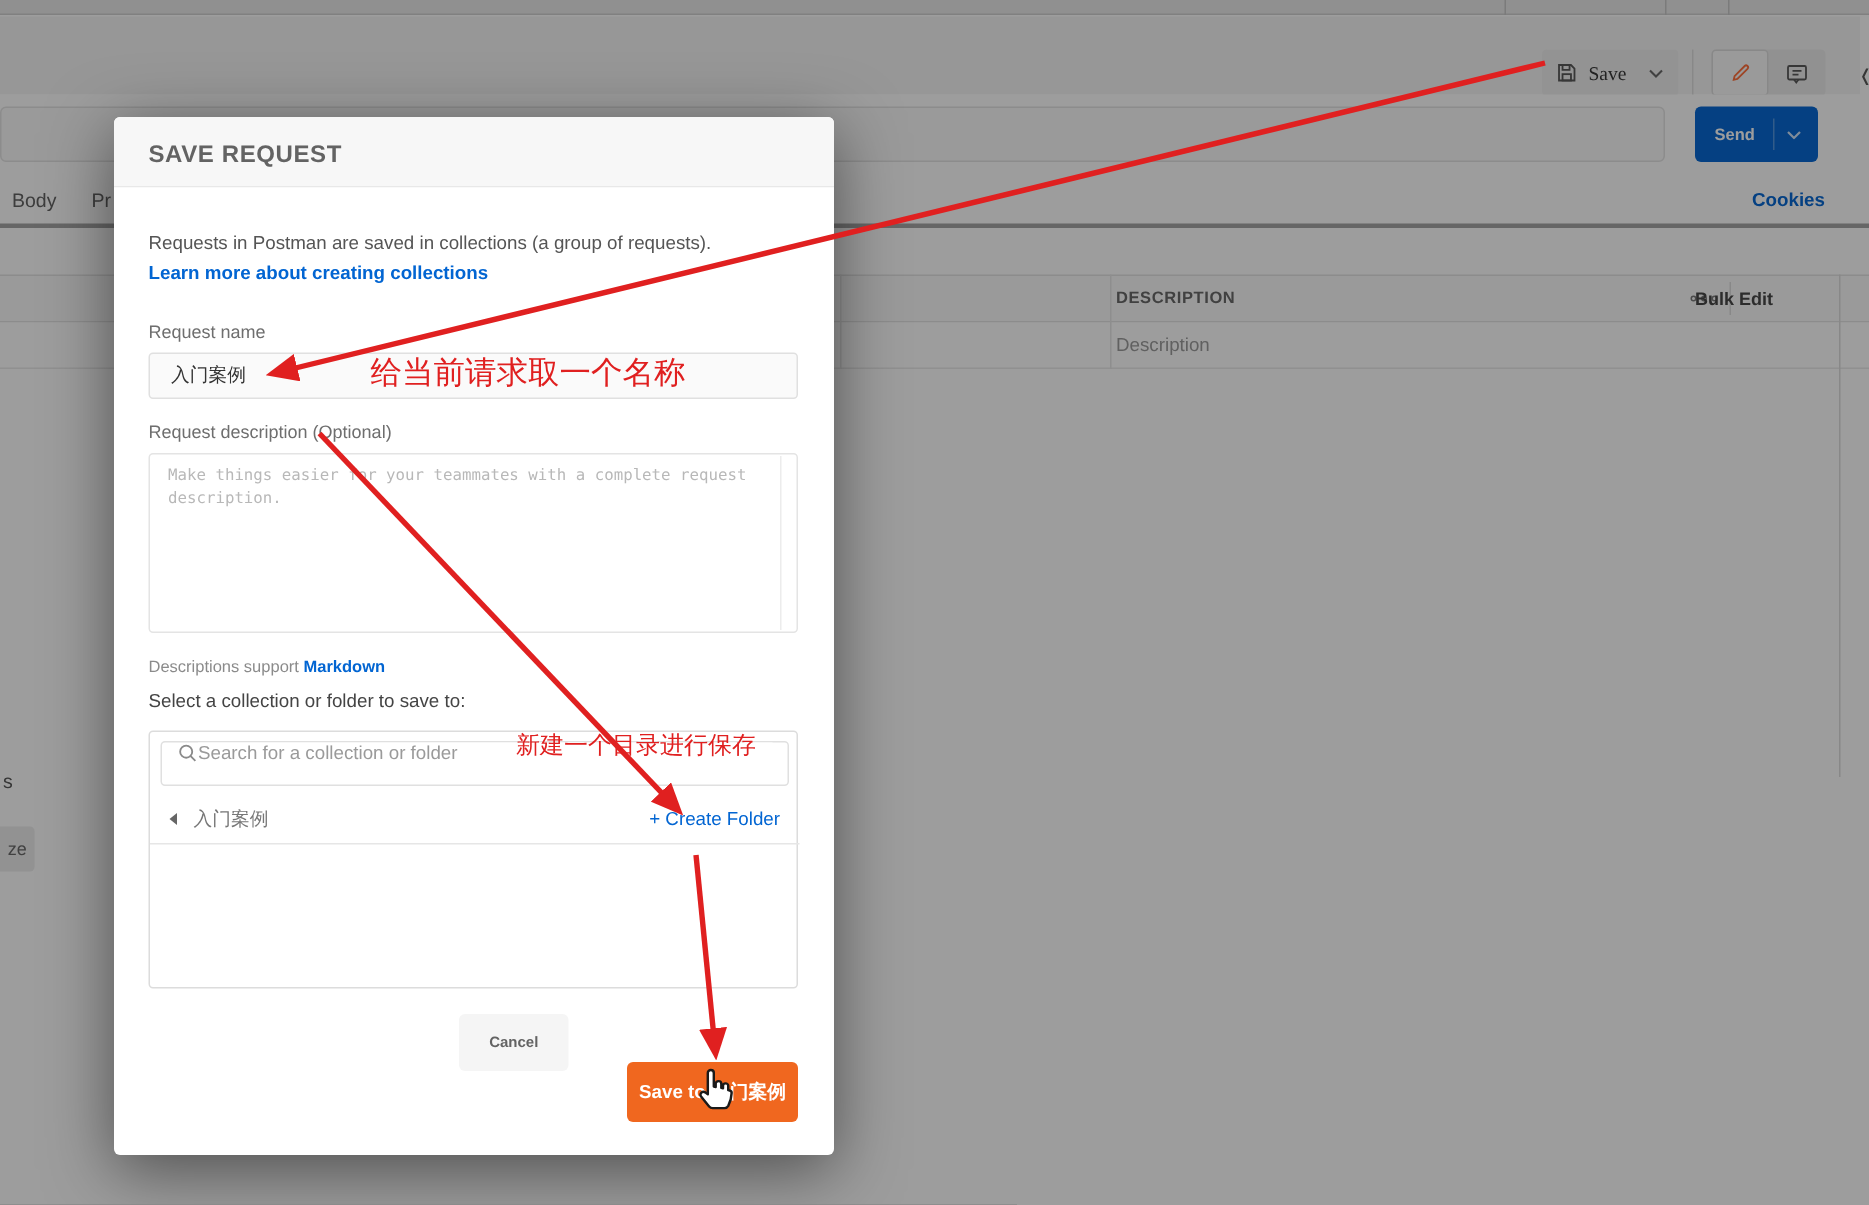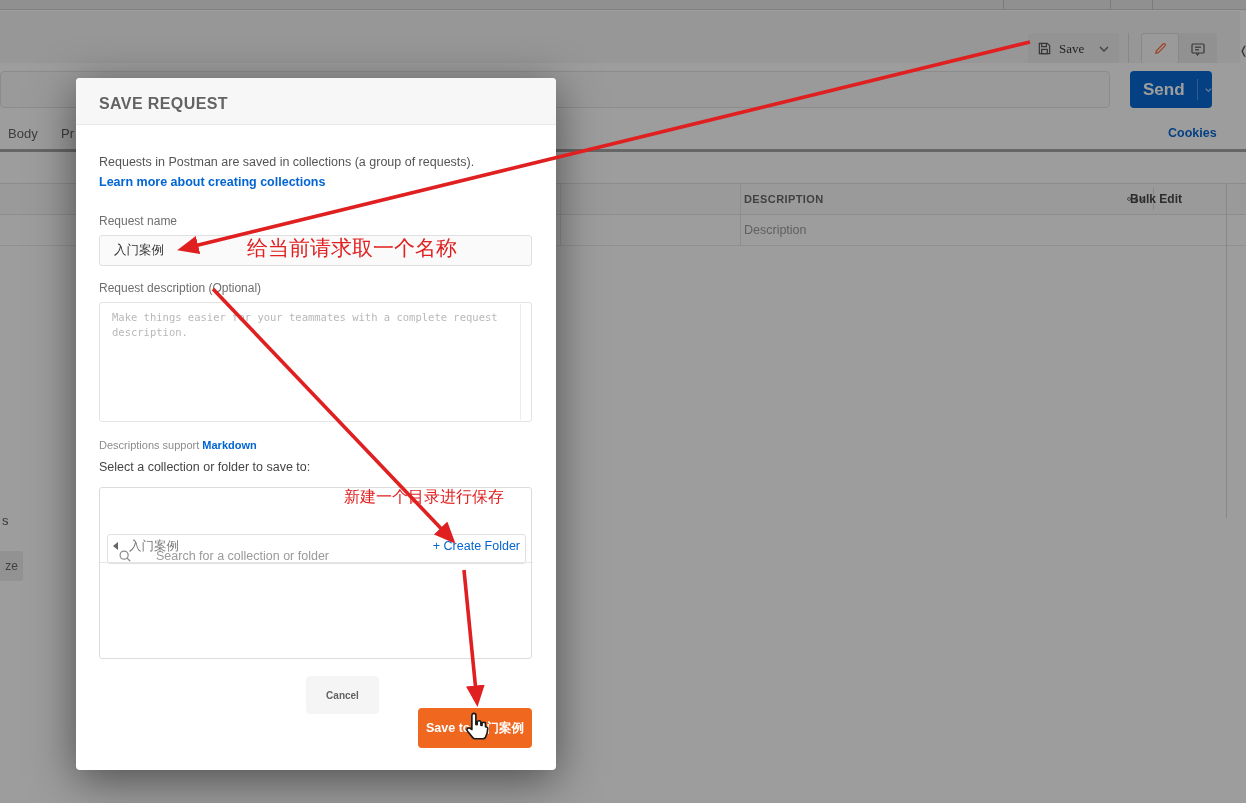--- a/index.html
+++ b/index.html
@@ -21,21 +21,21 @@
   .tb-sep { left:1128px; top:22px; width:1px; height:31px; background:#dddddd; }
   .edit-seg { left:1141px; top:22px; width:76px; height:31px; background:#ececec; border-radius:3px; display:flex; }
   .seg-btn { width:38px; height:31px; display:flex; align-items:center; justify-content:center; }
   .seg-btn.sel { background:#fbfbfb; border:1px solid #ddd; border-radius:3px; }
   .edge-mark { left:1239px; top:33px; font-size:11px; color:#555; }
 
   .url-row { left:0; top:63px; width:1246px; height:52px; background:#ffffff; }
   .url-input { left:0; top:8px; width:1110px; height:37px; background:#fafafa; border:1px solid #e3e3e3; border-radius:4px; }
   .send-btn { left:1130px; top:8px; width:82px; height:37px; background:#0265d2; border-radius:4px;
     display:flex; align-items:center; }
-  .send-label { color:#fff; font-weight:bold; font-size:17px; padding-left:13px; }
+  .send-label { color:#fff; font-weight:bold; font-size:11px; padding-left:13px; }
   .send-sep { width:1px; height:21px; background:rgba(255,255,255,.3); margin-left:12px; }
   .send-chev { margin-left:8px; }
 
   .tabs-row { left:0; top:115px; width:1246px; height:37px; background:#fff; border-bottom:3px solid #a3a3a3; }
   .req-tab { top:11px; font-size:13px; color:#606060; }
   .cookies-link { left:1168px; top:11px; font-size:12.5px; font-weight:bold; color:#0265d2; }
 
   .tbl-head { left:0; top:183px; width:1246px; height:32px; background:#fafafa;
     border-top:1px solid #e3e3e3; border-bottom:1px solid #e3e3e3; }
   .tbl-row { left:0; top:215px; width:1246px; height:31px; background:#fff; border-bottom:1px solid #e9e9e9; }
@@ -71,21 +71,21 @@
   .desc-area { left:23px; top:224px; width:433px; height:120px; background:#fff; border:1px solid #e4e4e4;
     border-radius:3px; padding:7px 12px; resize:none; outline:none;
     font-family:"DejaVu Sans Mono", monospace; font-size:10.5px; line-height:15px; color:#555; }
   .desc-area::placeholder { color:#b8b8b8; }
   .area-scroll { left:444px; top:226px; width:1px; height:116px; background:#ececec; }
   .md-note { left:23px; top:361px; font-size:11px; color:#8b8b8b; }
   .md-link { font-weight:bold; color:#0265d2; }
   .sel-label { left:23px; top:382px; font-size:12.5px; color:#444; }
   .coll-box { left:23px; top:409px; width:433px; height:172px; border:1px solid #dcdcdc; border-radius:3px; background:#fff; }
   .search-wrap { left:7px; top:6px; width:419px; height:30px; border:1px solid #e0e0e0; border-radius:3px;
-    display:flex; align-items:flex-end; padding:0 10px; gap:24px; background:#fff;margin-top:40px; }
+    display:flex; align-items:flex-start; padding:0 10px; gap:0; background:#fff; }
   .search-input { border:none; outline:none; flex:1; font-size:12.5px; color:#333; font-family:"Liberation Sans",sans-serif; }
   .search-input::placeholder { color:#9a9a9a; }
   .coll-row { left:0; top:42px; width:433px; height:33px; border-bottom:1px solid #e6e6e6;
     display:flex; align-items:center; padding:0 13px; }
   .tri-left { width:0; height:0; border-top:4px solid transparent; border-bottom:4px solid transparent;
     border-right:5px solid #666; margin-right:11px; }
   .coll-name { font-size:12.5px; color:#777; }
   .create-folder { margin-left:auto; font-size:12.5px; color:#0265d2; }
   .btn-cancel { left:230px; top:598px; width:73px; height:38px; background:#f5f5f5; border-radius:4px;
     display:flex; align-items:center; justify-content:center; font-size:10px; font-weight:bold; color:#636363; }

